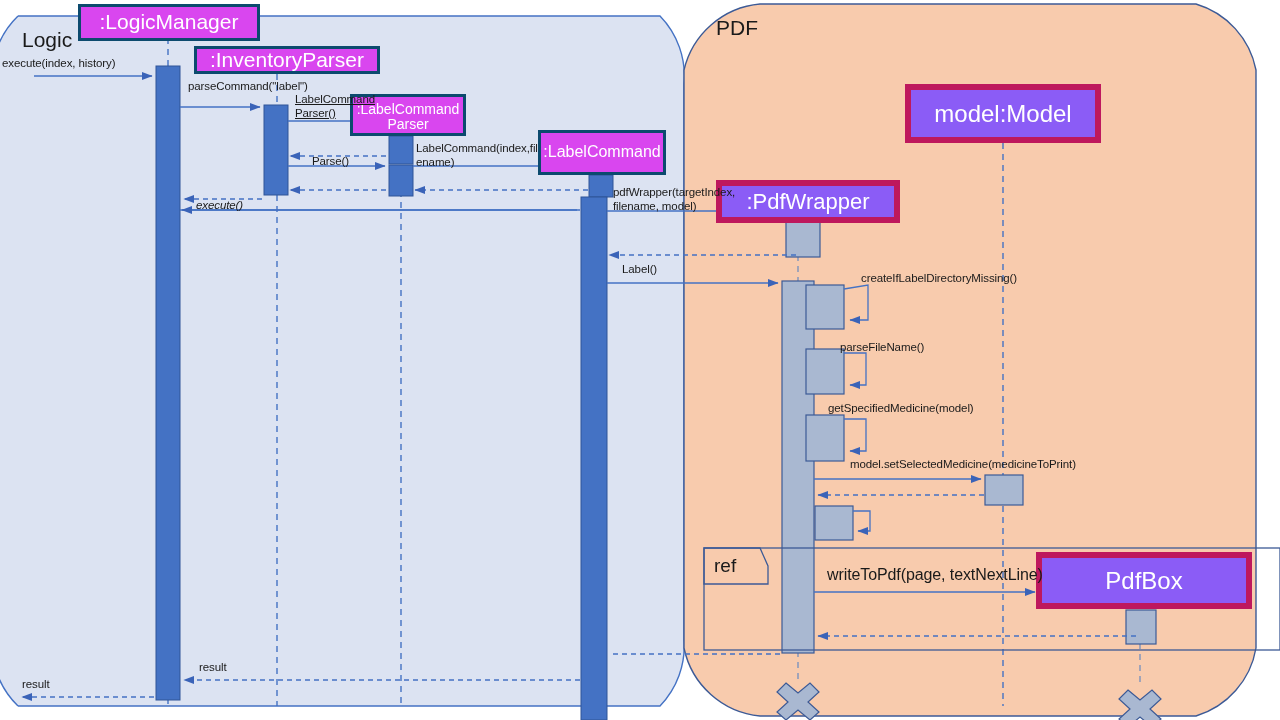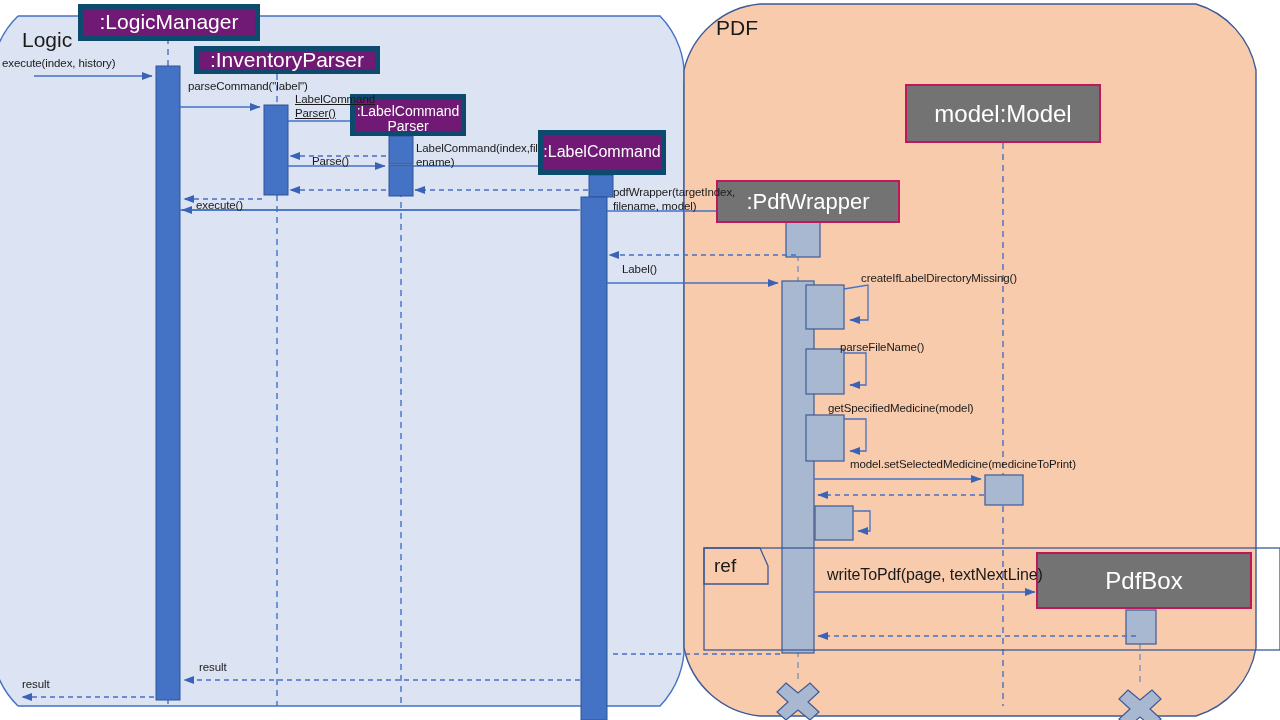--- a/index.html
+++ b/index.html
@@ -26,27 +26,27 @@
     position: absolute;
     box-sizing: border-box;
     display: flex;
     align-items: center;
     justify-content: center;
     color: #ffffff;
     text-align: center;
     line-height: 1.05;
   }
   .partBlue {
-    background: #701a75;
-    border: 5px solid #0c4a6e;
+    background: #d946ef;
+    border: 3px solid #0c4a6e;
     font-size: 21px;
   }
   .partGrey {
-    background: #737373;
-    border: 2px solid #be185d;
+    background: #8b5cf6;
+    border: 6px solid #be185d;
     font-size: 24px;
   }
   .msgLabel {
     position: absolute;
     color: #1a1a1a;
     font-size: 11.5px;
     line-height: 1.18;
     white-space: pre-line;
     letter-spacing: -0.1px;
   }
@@ -199,21 +199,21 @@
   <div class="msgLabel" style="left:188px; top:80px;">parseCommand("label")</div>
 
   <div class="msgLabel" style="left:295px; top:93px;text-decoration:underline;">LabelCommand
 Parser()</div>
 
   <div class="msgLabel" style="left:312px; top:155px;">Parse()</div>
 
   <div class="msgLabel" style="left:416px; top:142px; width:108px;">LabelCommand(index,fil
 ename)</div>
 
-  <div class="msgLabel" style="left:196px; top:199px;">execute()</div>
+  <div class="msgLabel" style="left:196px; top:199px;font-style:italic;">execute()</div>
 
   <div class="msgLabel" style="left:613px; top:186px; width:122px;">pdfWrapper(targetIndex,
 filename, model)</div>
 
   <div class="msgLabel" style="left:614px; top:263px;padding-left:8px;">Label()</div>
 
   <div class="msgLabel" style="left:831px; top:272px;margin-left:30px;">createIfLabelDirectoryMissing()</div>
 
   <div class="msgLabel" style="left:840px; top:341px;">parseFileName()</div>
 

